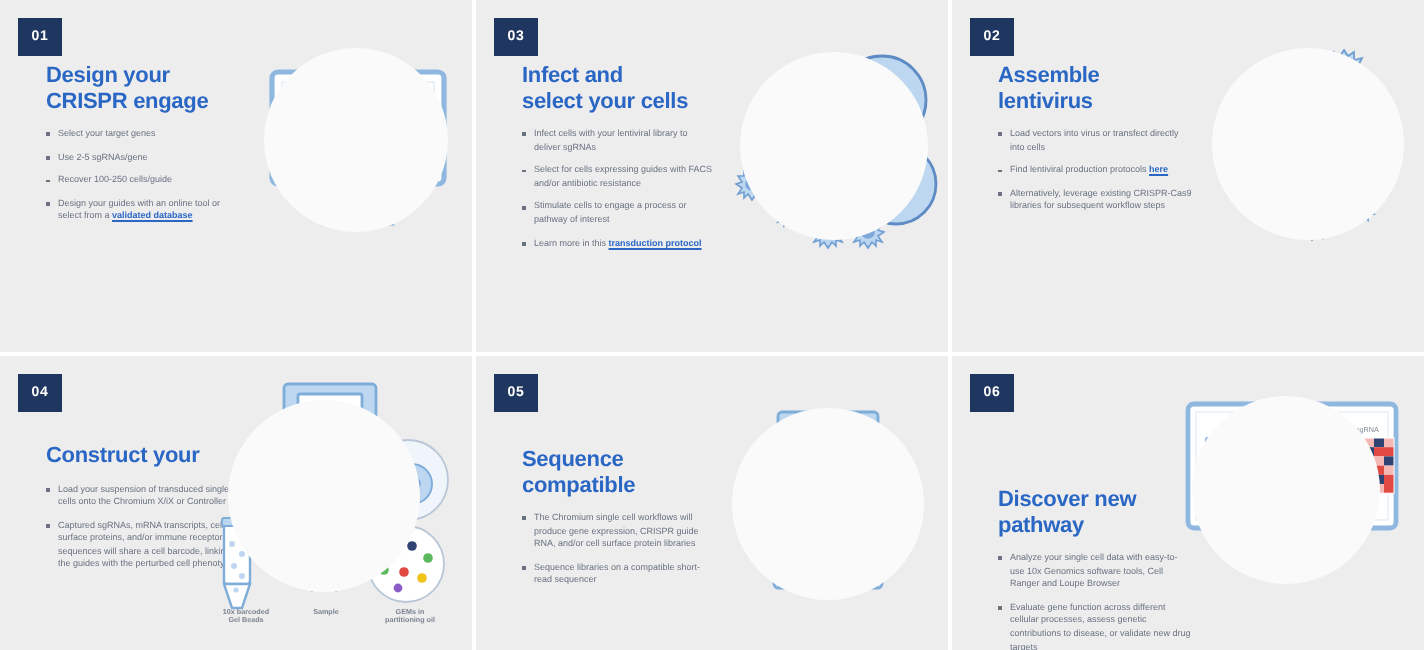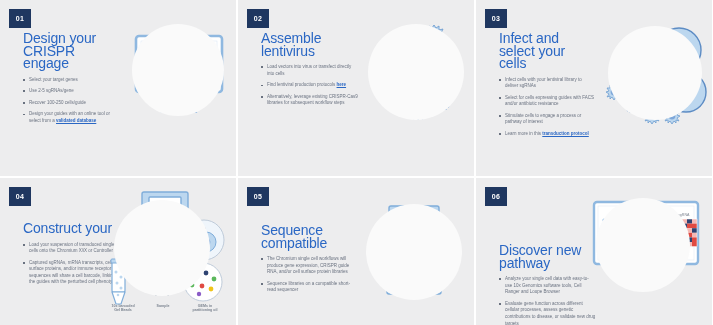--- a/index.html
+++ b/index.html
@@ -46,22 +46,22 @@
     justify-content: center;
   }
   .text-col {
     position: absolute;
     left: 23px;
     top: 32px;
     width: 97px;
   }
   .p-title {
     color: #2a67c4;
-    font-size: 14px;
-    font-weight: normal;
+    font-size: 11px;
+    font-weight: bold;
     line-height: 12.5px;
     letter-spacing: -.15px;
     margin-bottom: 7px;
   }
   .bullets {
     list-style: none;
     margin: 0;
     padding: 0;
   }
   .bullets li {
@@ -161,104 +161,20 @@
         </g>
         <rect x="28" y="80" width="26" height="1.6" fill="#f0c419"></rect>
         <rect x="57" y="80" width="34" height="1.6" fill="#c9cfd8"></rect>
         <rect x="47" y="92" width="28" height="6" fill="#7fadda"></rect>
         <path d="M44 112 L54 98 L68 98 L78 112 Z" fill="#bcd7ef" stroke="#7fadda" stroke-width="1.4"></path>
       </svg>
     </div>
   </div>
 
   <div class="panel">
-    <div class="badge">02</div>
-    <div class="text-col">
-      <div class="p-title">
-        <span>Assemble</span><br>
-        <span>lentivirus</span>
-      </div>
-      <ul class="bullets">
-        <li><span>Load vectors into virus or transfect directly into cells</span></li>
-        <li><span>Find lentiviral production protocols </span><a class="lk" href="#">here</a></li>
-        <li><span>Alternatively, leverage existing CRISPR-Cas9 libraries for subsequent workflow steps</span></li>
-      </ul>
-    </div>
-    <div class="art">
-      <div class="blob" style="left:12px; top:24px; width:96px; height:96px;"></div>
-      <svg width="118" height="176" viewBox="0 0 118 176">
-        <g id="v-defs"></g>
-
-        <g fill="#bcd7ef" stroke="#6f9ed1" stroke-width="0.9">
-          <g transform="translate(78,36)">
-              <path d="M0,-11 L2,-8 5,-10 5,-6 9,-7 7,-3 11,0 7,3 9,7 5,6 5,10 2,8 0,11 -2,8 -5,10 -5,6 -9,7 -7,3 -11,0 -7,-3 -9,-7 -5,-6 -5,-10 -2,-8 Z"></path>
-              <circle cx="0" cy="0" r="4.6" fill="#2f4372" stroke="none"></circle>
-              <circle cx="0" cy="0" r="2.1" fill="#ffffff" stroke="none"></circle>
-            </g>
-          <g transform="translate(50,48)">
-              <path d="M0,-10 L2,-7 5,-9 4,-5 8,-6 6,-3 10,0 6,3 8,6 4,5 5,9 2,7 0,10 -2,7 -5,9 -4,5 -8,6 -6,3 -10,0 -6,-3 -8,-6 -4,-5 -5,-9 -2,-7 Z"></path>
-              <circle cx="0" cy="0" r="4.2" fill="#f0c419" stroke="none"></circle>
-              <circle cx="0" cy="0" r="1.9" fill="#ffffff" stroke="none"></circle>
-            </g>
-          <g transform="translate(30,60)">
-              <path d="M0,-11 L2,-8 5,-10 5,-6 9,-7 7,-3 11,0 7,3 9,7 5,6 5,10 2,8 0,11 -2,8 -5,10 -5,6 -9,7 -7,3 -11,0 -7,-3 -9,-7 -5,-6 -5,-10 -2,-8 Z"></path>
-              <circle cx="0" cy="0" r="4.6" fill="#2f4372" stroke="none"></circle>
-              <circle cx="0" cy="0" r="2.1" fill="#ffffff" stroke="none"></circle>
-            </g>
-          <g transform="translate(66,60)">
-              <path d="M0,-10 L2,-7 5,-9 4,-5 8,-6 6,-3 10,0 6,3 8,6 4,5 5,9 2,7 0,10 -2,7 -5,9 -4,5 -8,6 -6,3 -10,0 -6,-3 -8,-6 -4,-5 -5,-9 -2,-7 Z"></path>
-              <circle cx="0" cy="0" r="4.2" fill="#2f4372" stroke="none"></circle>
-              <circle cx="0" cy="0" r="1.9" fill="#ffffff" stroke="none"></circle>
-            </g>
-          <g transform="translate(90,60)">
-              <path d="M0,-10 L2,-7 5,-9 4,-5 8,-6 6,-3 10,0 6,3 8,6 4,5 5,9 2,7 0,10 -2,7 -5,9 -4,5 -8,6 -6,3 -10,0 -6,-3 -8,-6 -4,-5 -5,-9 -2,-7 Z"></path>
-              <circle cx="0" cy="0" r="4.2" fill="#f0c419" stroke="none"></circle>
-              <circle cx="0" cy="0" r="1.9" fill="#ffffff" stroke="none"></circle>
-            </g>
-          <g transform="translate(48,70)">
-              <path d="M0,-9 L2,-6 4,-8 4,-5 7,-5 5,-2 9,0 5,2 7,5 4,5 4,8 2,6 0,9 -2,6 -4,8 -4,5 -7,5 -5,2 -9,0 -5,-2 -7,-5 -4,-5 -4,-8 -2,-6 Z"></path>
-              <circle cx="0" cy="0" r="3.8" fill="#8b5cc7" stroke="none"></circle>
-              <circle cx="0" cy="0" r="1.7" fill="#ffffff" stroke="none"></circle>
-            </g>
-          <g transform="translate(72,82)">
-              <path d="M0,-10 L2,-7 5,-9 4,-5 8,-6 6,-3 10,0 6,3 8,6 4,5 5,9 2,7 0,10 -2,7 -5,9 -4,5 -8,6 -6,3 -10,0 -6,-3 -8,-6 -4,-5 -5,-9 -2,-7 Z"></path>
-              <circle cx="0" cy="0" r="4.2" fill="#f0c419" stroke="none"></circle>
-              <circle cx="0" cy="0" r="1.9" fill="#ffffff" stroke="none"></circle>
-            </g>
-          <g transform="translate(28,84)">
-              <path d="M0,-10 L2,-7 5,-9 4,-5 8,-6 6,-3 10,0 6,3 8,6 4,5 5,9 2,7 0,10 -2,7 -5,9 -4,5 -8,6 -6,3 -10,0 -6,-3 -8,-6 -4,-5 -5,-9 -2,-7 Z"></path>
-              <circle cx="0" cy="0" r="4.2" fill="#f0c419" stroke="none"></circle>
-              <circle cx="0" cy="0" r="1.9" fill="#ffffff" stroke="none"></circle>
-            </g>
-          <g transform="translate(50,92)">
-              <path d="M0,-9 L2,-6 4,-8 4,-5 7,-5 5,-2 9,0 5,2 7,5 4,5 4,8 2,6 0,9 -2,6 -4,8 -4,5 -7,5 -5,2 -9,0 -5,-2 -7,-5 -4,-5 -4,-8 -2,-6 Z"></path>
-              <circle cx="0" cy="0" r="3.8" fill="#8b5cc7" stroke="none"></circle>
-              <circle cx="0" cy="0" r="1.7" fill="#ffffff" stroke="none"></circle>
-            </g>
-          <g transform="translate(92,84)">
-              <path d="M0,-10 L2,-7 5,-9 4,-5 8,-6 6,-3 10,0 6,3 8,6 4,5 5,9 2,7 0,10 -2,7 -5,9 -4,5 -8,6 -6,3 -10,0 -6,-3 -8,-6 -4,-5 -5,-9 -2,-7 Z"></path>
-              <circle cx="0" cy="0" r="4.2" fill="#2f4372" stroke="none"></circle>
-              <circle cx="0" cy="0" r="1.9" fill="#ffffff" stroke="none"></circle>
-            </g>
-          <g transform="translate(86,102)">
-              <path d="M0,-9 L2,-6 4,-8 4,-5 7,-5 5,-2 9,0 5,2 7,5 4,5 4,8 2,6 0,9 -2,6 -4,8 -4,5 -7,5 -5,2 -9,0 -5,-2 -7,-5 -4,-5 -4,-8 -2,-6 Z"></path>
-              <circle cx="0" cy="0" r="3.8" fill="#8b5cc7" stroke="none"></circle>
-              <circle cx="0" cy="0" r="1.7" fill="#ffffff" stroke="none"></circle>
-            </g>
-          <g transform="translate(62,110)">
-              <path d="M0,-10 L2,-7 5,-9 4,-5 8,-6 6,-3 10,0 6,3 8,6 4,5 5,9 2,7 0,10 -2,7 -5,9 -4,5 -8,6 -6,3 -10,0 -6,-3 -8,-6 -4,-5 -5,-9 -2,-7 Z"></path>
-              <circle cx="0" cy="0" r="4.2" fill="#2f4372" stroke="none"></circle>
-              <circle cx="0" cy="0" r="1.9" fill="#ffffff" stroke="none"></circle>
-            </g>
-        </g>
-      </svg>
-    </div>
-  </div>
-
-  <div class="panel">
     <div class="badge">03</div>
     <div class="text-col">
       <div class="p-title">
         <span>Infect and</span><br>
         <span>select your cells</span>
       </div>
       <ul class="bullets">
         <li><span>Infect cells with your lentiviral library to deliver sgRNAs</span></li>
         <li><span>Select for cells expressing guides with FACS and/or antibiotic resistance</span></li>
         <li><span>Stimulate cells to engage a process or pathway of interest</span></li>
@@ -312,20 +228,104 @@
               <path d="M0,-8 L2,-5 4,-7 4,-4 7,-4 5,-1 8,0 5,2 7,5 4,4 4,7 2,5 0,8 -2,5 -4,7 -4,4 -7,5 -5,2 -8,0 -5,-1 -7,-4 -4,-4 -4,-7 -2,-5 Z"></path>
               <circle cx="0" cy="0" r="3.4" fill="#7ea8da" stroke="none"></circle>
             </g>
           <g transform="translate(58,116)">
               <path d="M0,-8 L2,-5 4,-7 4,-4 7,-4 5,-1 8,0 5,2 7,5 4,4 4,7 2,5 0,8 -2,5 -4,7 -4,4 -7,5 -5,2 -8,0 -5,-1 -7,-4 -4,-4 -4,-7 -2,-5 Z"></path>
               <circle cx="0" cy="0" r="3.4" fill="#7ea8da" stroke="none"></circle>
             </g>
           <g transform="translate(78,116)">
               <path d="M0,-8 L2,-5 4,-7 4,-4 7,-4 5,-1 8,0 5,2 7,5 4,4 4,7 2,5 0,8 -2,5 -4,7 -4,4 -7,5 -5,2 -8,0 -5,-1 -7,-4 -4,-4 -4,-7 -2,-5 Z"></path>
               <circle cx="0" cy="0" r="3.4" fill="#7ea8da" stroke="none"></circle>
+            </g>
+        </g>
+      </svg>
+    </div>
+  </div>
+
+  <div class="panel">
+    <div class="badge">02</div>
+    <div class="text-col">
+      <div class="p-title">
+        <span>Assemble</span><br>
+        <span>lentivirus</span>
+      </div>
+      <ul class="bullets">
+        <li><span>Load vectors into virus or transfect directly into cells</span></li>
+        <li><span>Find lentiviral production protocols </span><a class="lk" href="#">here</a></li>
+        <li><span>Alternatively, leverage existing CRISPR-Cas9 libraries for subsequent workflow steps</span></li>
+      </ul>
+    </div>
+    <div class="art">
+      <div class="blob" style="left:12px; top:24px; width:96px; height:96px;"></div>
+      <svg width="118" height="176" viewBox="0 0 118 176">
+        <g id="v-defs"></g>
+
+        <g fill="#bcd7ef" stroke="#6f9ed1" stroke-width="0.9">
+          <g transform="translate(78,36)">
+              <path d="M0,-11 L2,-8 5,-10 5,-6 9,-7 7,-3 11,0 7,3 9,7 5,6 5,10 2,8 0,11 -2,8 -5,10 -5,6 -9,7 -7,3 -11,0 -7,-3 -9,-7 -5,-6 -5,-10 -2,-8 Z"></path>
+              <circle cx="0" cy="0" r="4.6" fill="#2f4372" stroke="none"></circle>
+              <circle cx="0" cy="0" r="2.1" fill="#ffffff" stroke="none"></circle>
+            </g>
+          <g transform="translate(50,48)">
+              <path d="M0,-10 L2,-7 5,-9 4,-5 8,-6 6,-3 10,0 6,3 8,6 4,5 5,9 2,7 0,10 -2,7 -5,9 -4,5 -8,6 -6,3 -10,0 -6,-3 -8,-6 -4,-5 -5,-9 -2,-7 Z"></path>
+              <circle cx="0" cy="0" r="4.2" fill="#f0c419" stroke="none"></circle>
+              <circle cx="0" cy="0" r="1.9" fill="#ffffff" stroke="none"></circle>
+            </g>
+          <g transform="translate(30,60)">
+              <path d="M0,-11 L2,-8 5,-10 5,-6 9,-7 7,-3 11,0 7,3 9,7 5,6 5,10 2,8 0,11 -2,8 -5,10 -5,6 -9,7 -7,3 -11,0 -7,-3 -9,-7 -5,-6 -5,-10 -2,-8 Z"></path>
+              <circle cx="0" cy="0" r="4.6" fill="#2f4372" stroke="none"></circle>
+              <circle cx="0" cy="0" r="2.1" fill="#ffffff" stroke="none"></circle>
+            </g>
+          <g transform="translate(66,60)">
+              <path d="M0,-10 L2,-7 5,-9 4,-5 8,-6 6,-3 10,0 6,3 8,6 4,5 5,9 2,7 0,10 -2,7 -5,9 -4,5 -8,6 -6,3 -10,0 -6,-3 -8,-6 -4,-5 -5,-9 -2,-7 Z"></path>
+              <circle cx="0" cy="0" r="4.2" fill="#2f4372" stroke="none"></circle>
+              <circle cx="0" cy="0" r="1.9" fill="#ffffff" stroke="none"></circle>
+            </g>
+          <g transform="translate(90,60)">
+              <path d="M0,-10 L2,-7 5,-9 4,-5 8,-6 6,-3 10,0 6,3 8,6 4,5 5,9 2,7 0,10 -2,7 -5,9 -4,5 -8,6 -6,3 -10,0 -6,-3 -8,-6 -4,-5 -5,-9 -2,-7 Z"></path>
+              <circle cx="0" cy="0" r="4.2" fill="#f0c419" stroke="none"></circle>
+              <circle cx="0" cy="0" r="1.9" fill="#ffffff" stroke="none"></circle>
+            </g>
+          <g transform="translate(48,70)">
+              <path d="M0,-9 L2,-6 4,-8 4,-5 7,-5 5,-2 9,0 5,2 7,5 4,5 4,8 2,6 0,9 -2,6 -4,8 -4,5 -7,5 -5,2 -9,0 -5,-2 -7,-5 -4,-5 -4,-8 -2,-6 Z"></path>
+              <circle cx="0" cy="0" r="3.8" fill="#8b5cc7" stroke="none"></circle>
+              <circle cx="0" cy="0" r="1.7" fill="#ffffff" stroke="none"></circle>
+            </g>
+          <g transform="translate(72,82)">
+              <path d="M0,-10 L2,-7 5,-9 4,-5 8,-6 6,-3 10,0 6,3 8,6 4,5 5,9 2,7 0,10 -2,7 -5,9 -4,5 -8,6 -6,3 -10,0 -6,-3 -8,-6 -4,-5 -5,-9 -2,-7 Z"></path>
+              <circle cx="0" cy="0" r="4.2" fill="#f0c419" stroke="none"></circle>
+              <circle cx="0" cy="0" r="1.9" fill="#ffffff" stroke="none"></circle>
+            </g>
+          <g transform="translate(28,84)">
+              <path d="M0,-10 L2,-7 5,-9 4,-5 8,-6 6,-3 10,0 6,3 8,6 4,5 5,9 2,7 0,10 -2,7 -5,9 -4,5 -8,6 -6,3 -10,0 -6,-3 -8,-6 -4,-5 -5,-9 -2,-7 Z"></path>
+              <circle cx="0" cy="0" r="4.2" fill="#f0c419" stroke="none"></circle>
+              <circle cx="0" cy="0" r="1.9" fill="#ffffff" stroke="none"></circle>
+            </g>
+          <g transform="translate(50,92)">
+              <path d="M0,-9 L2,-6 4,-8 4,-5 7,-5 5,-2 9,0 5,2 7,5 4,5 4,8 2,6 0,9 -2,6 -4,8 -4,5 -7,5 -5,2 -9,0 -5,-2 -7,-5 -4,-5 -4,-8 -2,-6 Z"></path>
+              <circle cx="0" cy="0" r="3.8" fill="#8b5cc7" stroke="none"></circle>
+              <circle cx="0" cy="0" r="1.7" fill="#ffffff" stroke="none"></circle>
+            </g>
+          <g transform="translate(92,84)">
+              <path d="M0,-10 L2,-7 5,-9 4,-5 8,-6 6,-3 10,0 6,3 8,6 4,5 5,9 2,7 0,10 -2,7 -5,9 -4,5 -8,6 -6,3 -10,0 -6,-3 -8,-6 -4,-5 -5,-9 -2,-7 Z"></path>
+              <circle cx="0" cy="0" r="4.2" fill="#2f4372" stroke="none"></circle>
+              <circle cx="0" cy="0" r="1.9" fill="#ffffff" stroke="none"></circle>
+            </g>
+          <g transform="translate(86,102)">
+              <path d="M0,-9 L2,-6 4,-8 4,-5 7,-5 5,-2 9,0 5,2 7,5 4,5 4,8 2,6 0,9 -2,6 -4,8 -4,5 -7,5 -5,2 -9,0 -5,-2 -7,-5 -4,-5 -4,-8 -2,-6 Z"></path>
+              <circle cx="0" cy="0" r="3.8" fill="#8b5cc7" stroke="none"></circle>
+              <circle cx="0" cy="0" r="1.7" fill="#ffffff" stroke="none"></circle>
+            </g>
+          <g transform="translate(62,110)">
+              <path d="M0,-10 L2,-7 5,-9 4,-5 8,-6 6,-3 10,0 6,3 8,6 4,5 5,9 2,7 0,10 -2,7 -5,9 -4,5 -8,6 -6,3 -10,0 -6,-3 -8,-6 -4,-5 -5,-9 -2,-7 Z"></path>
+              <circle cx="0" cy="0" r="4.2" fill="#2f4372" stroke="none"></circle>
+              <circle cx="0" cy="0" r="1.9" fill="#ffffff" stroke="none"></circle>
             </g>
         </g>
       </svg>
     </div>
   </div>
 
   <div class="panel">
     <div class="badge">04</div>
     <div class="text-col" style="top:44px;">
       <div class="p-title">

